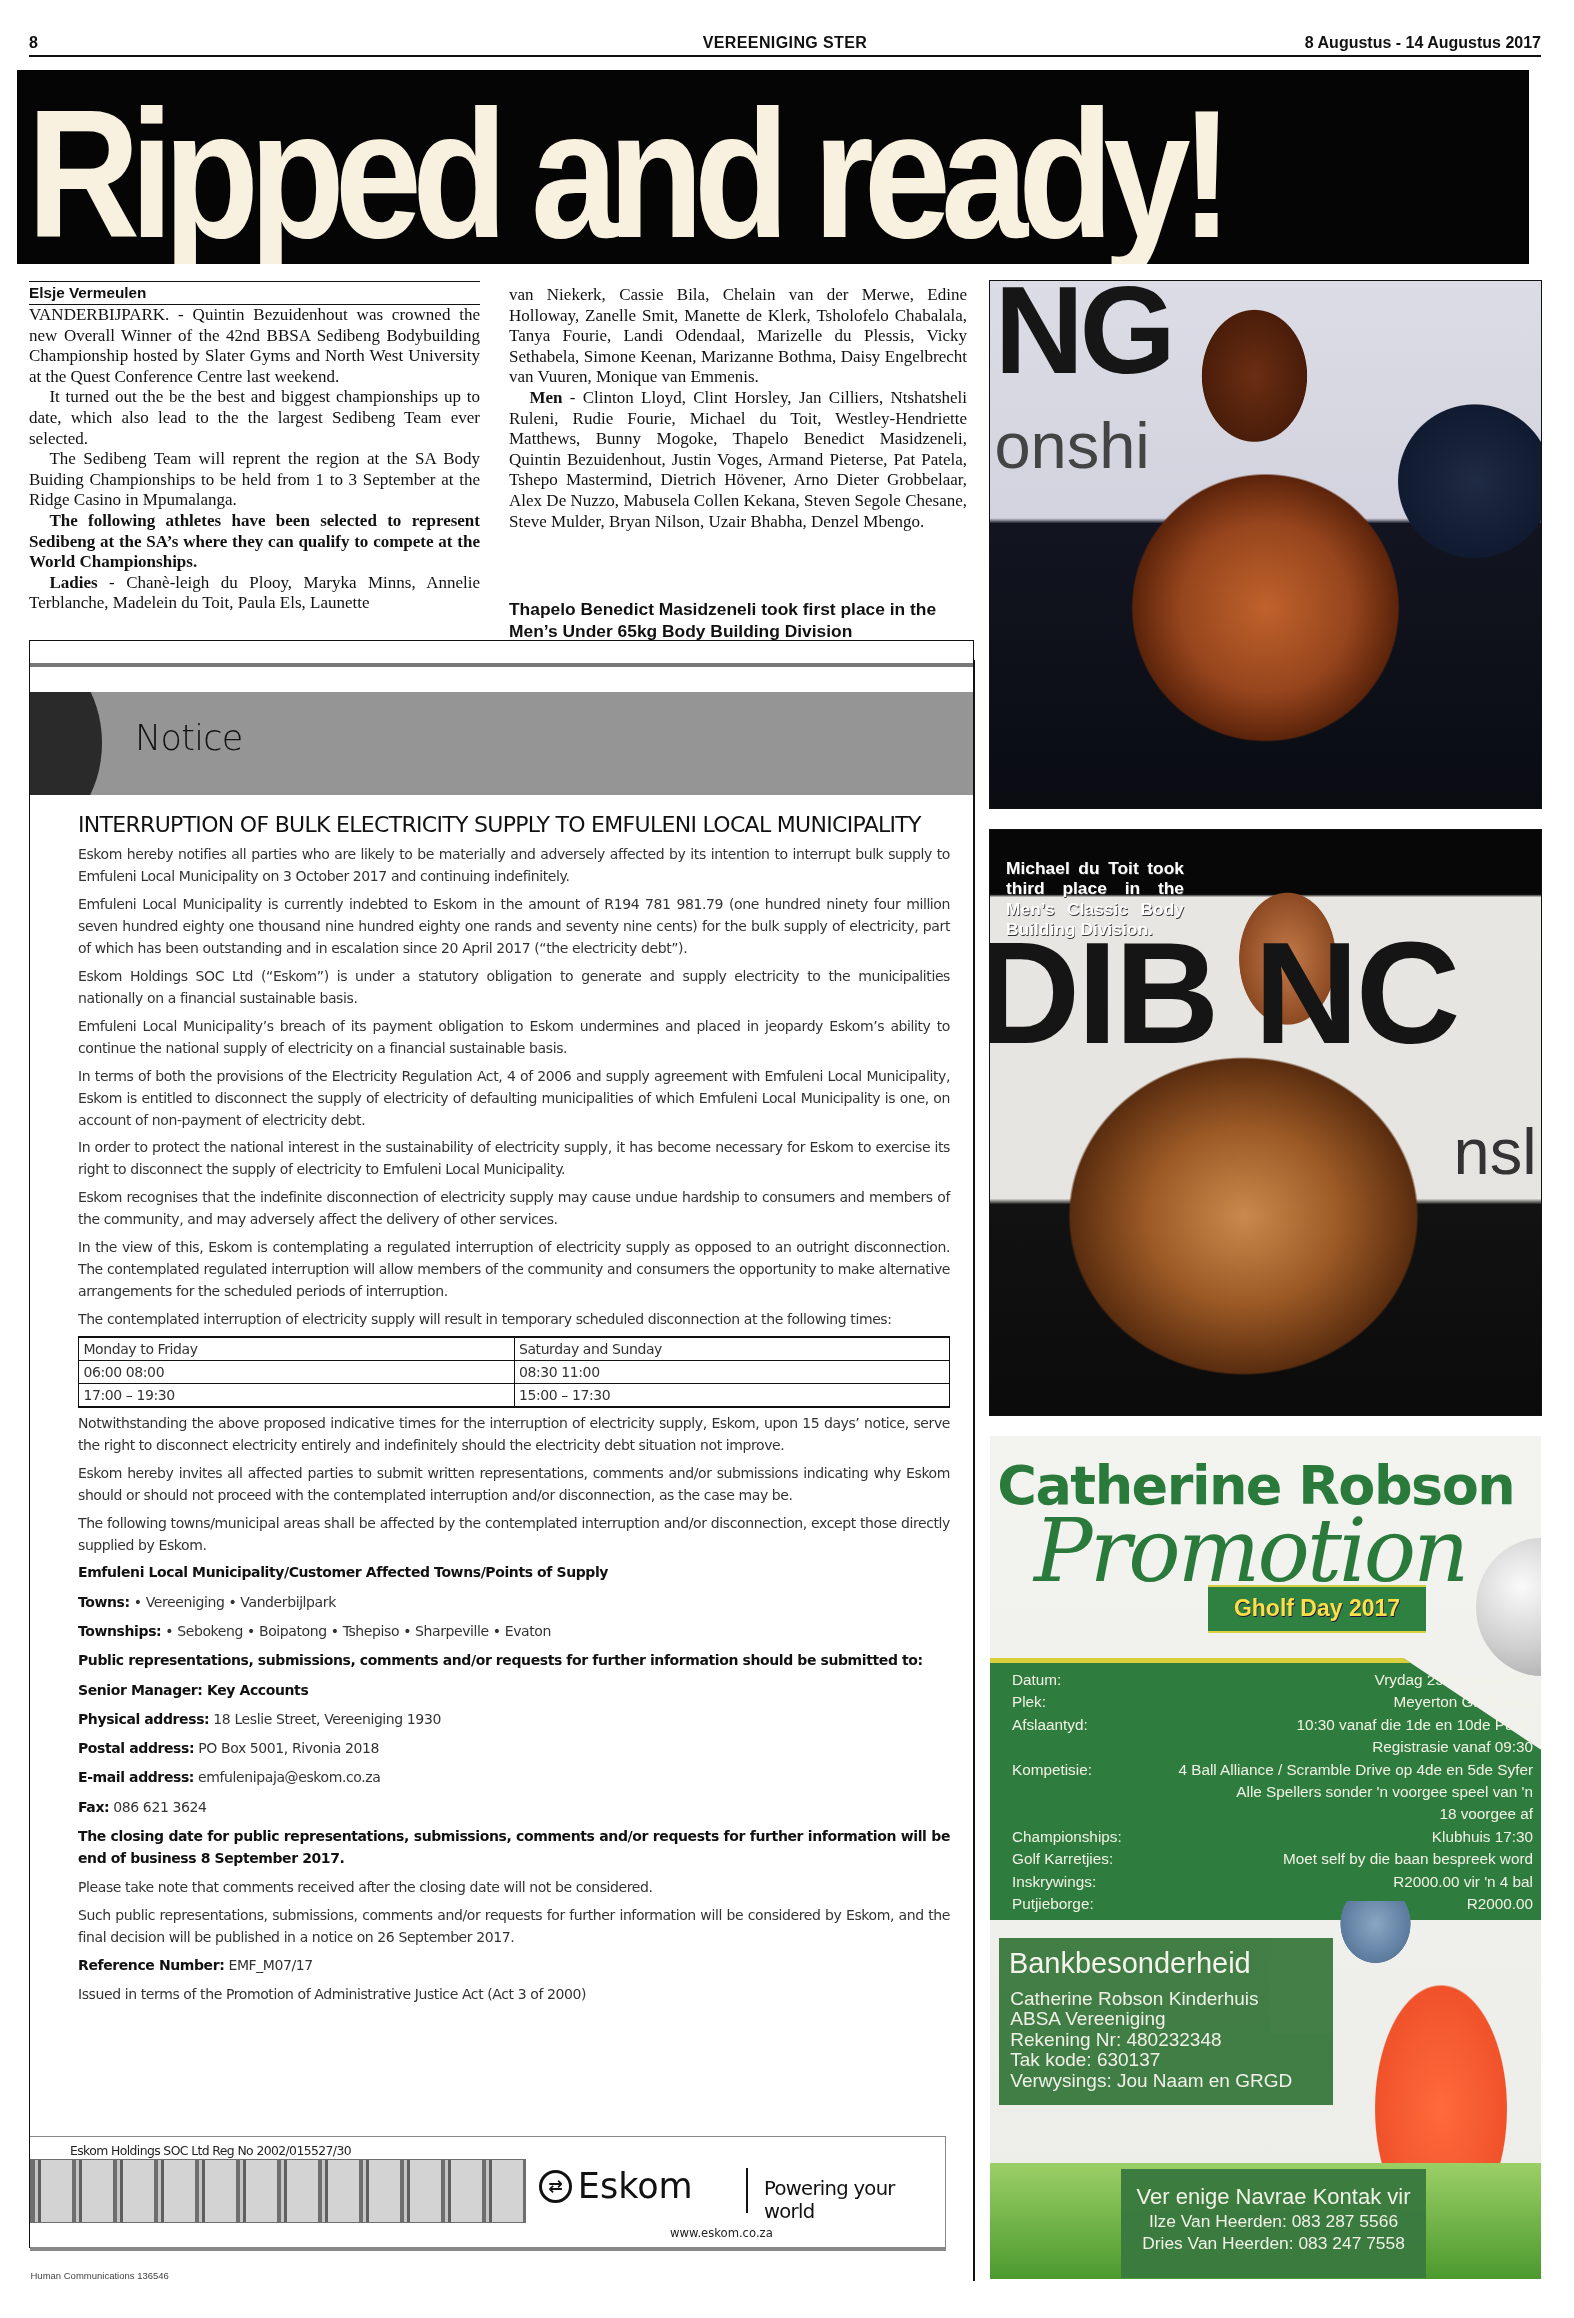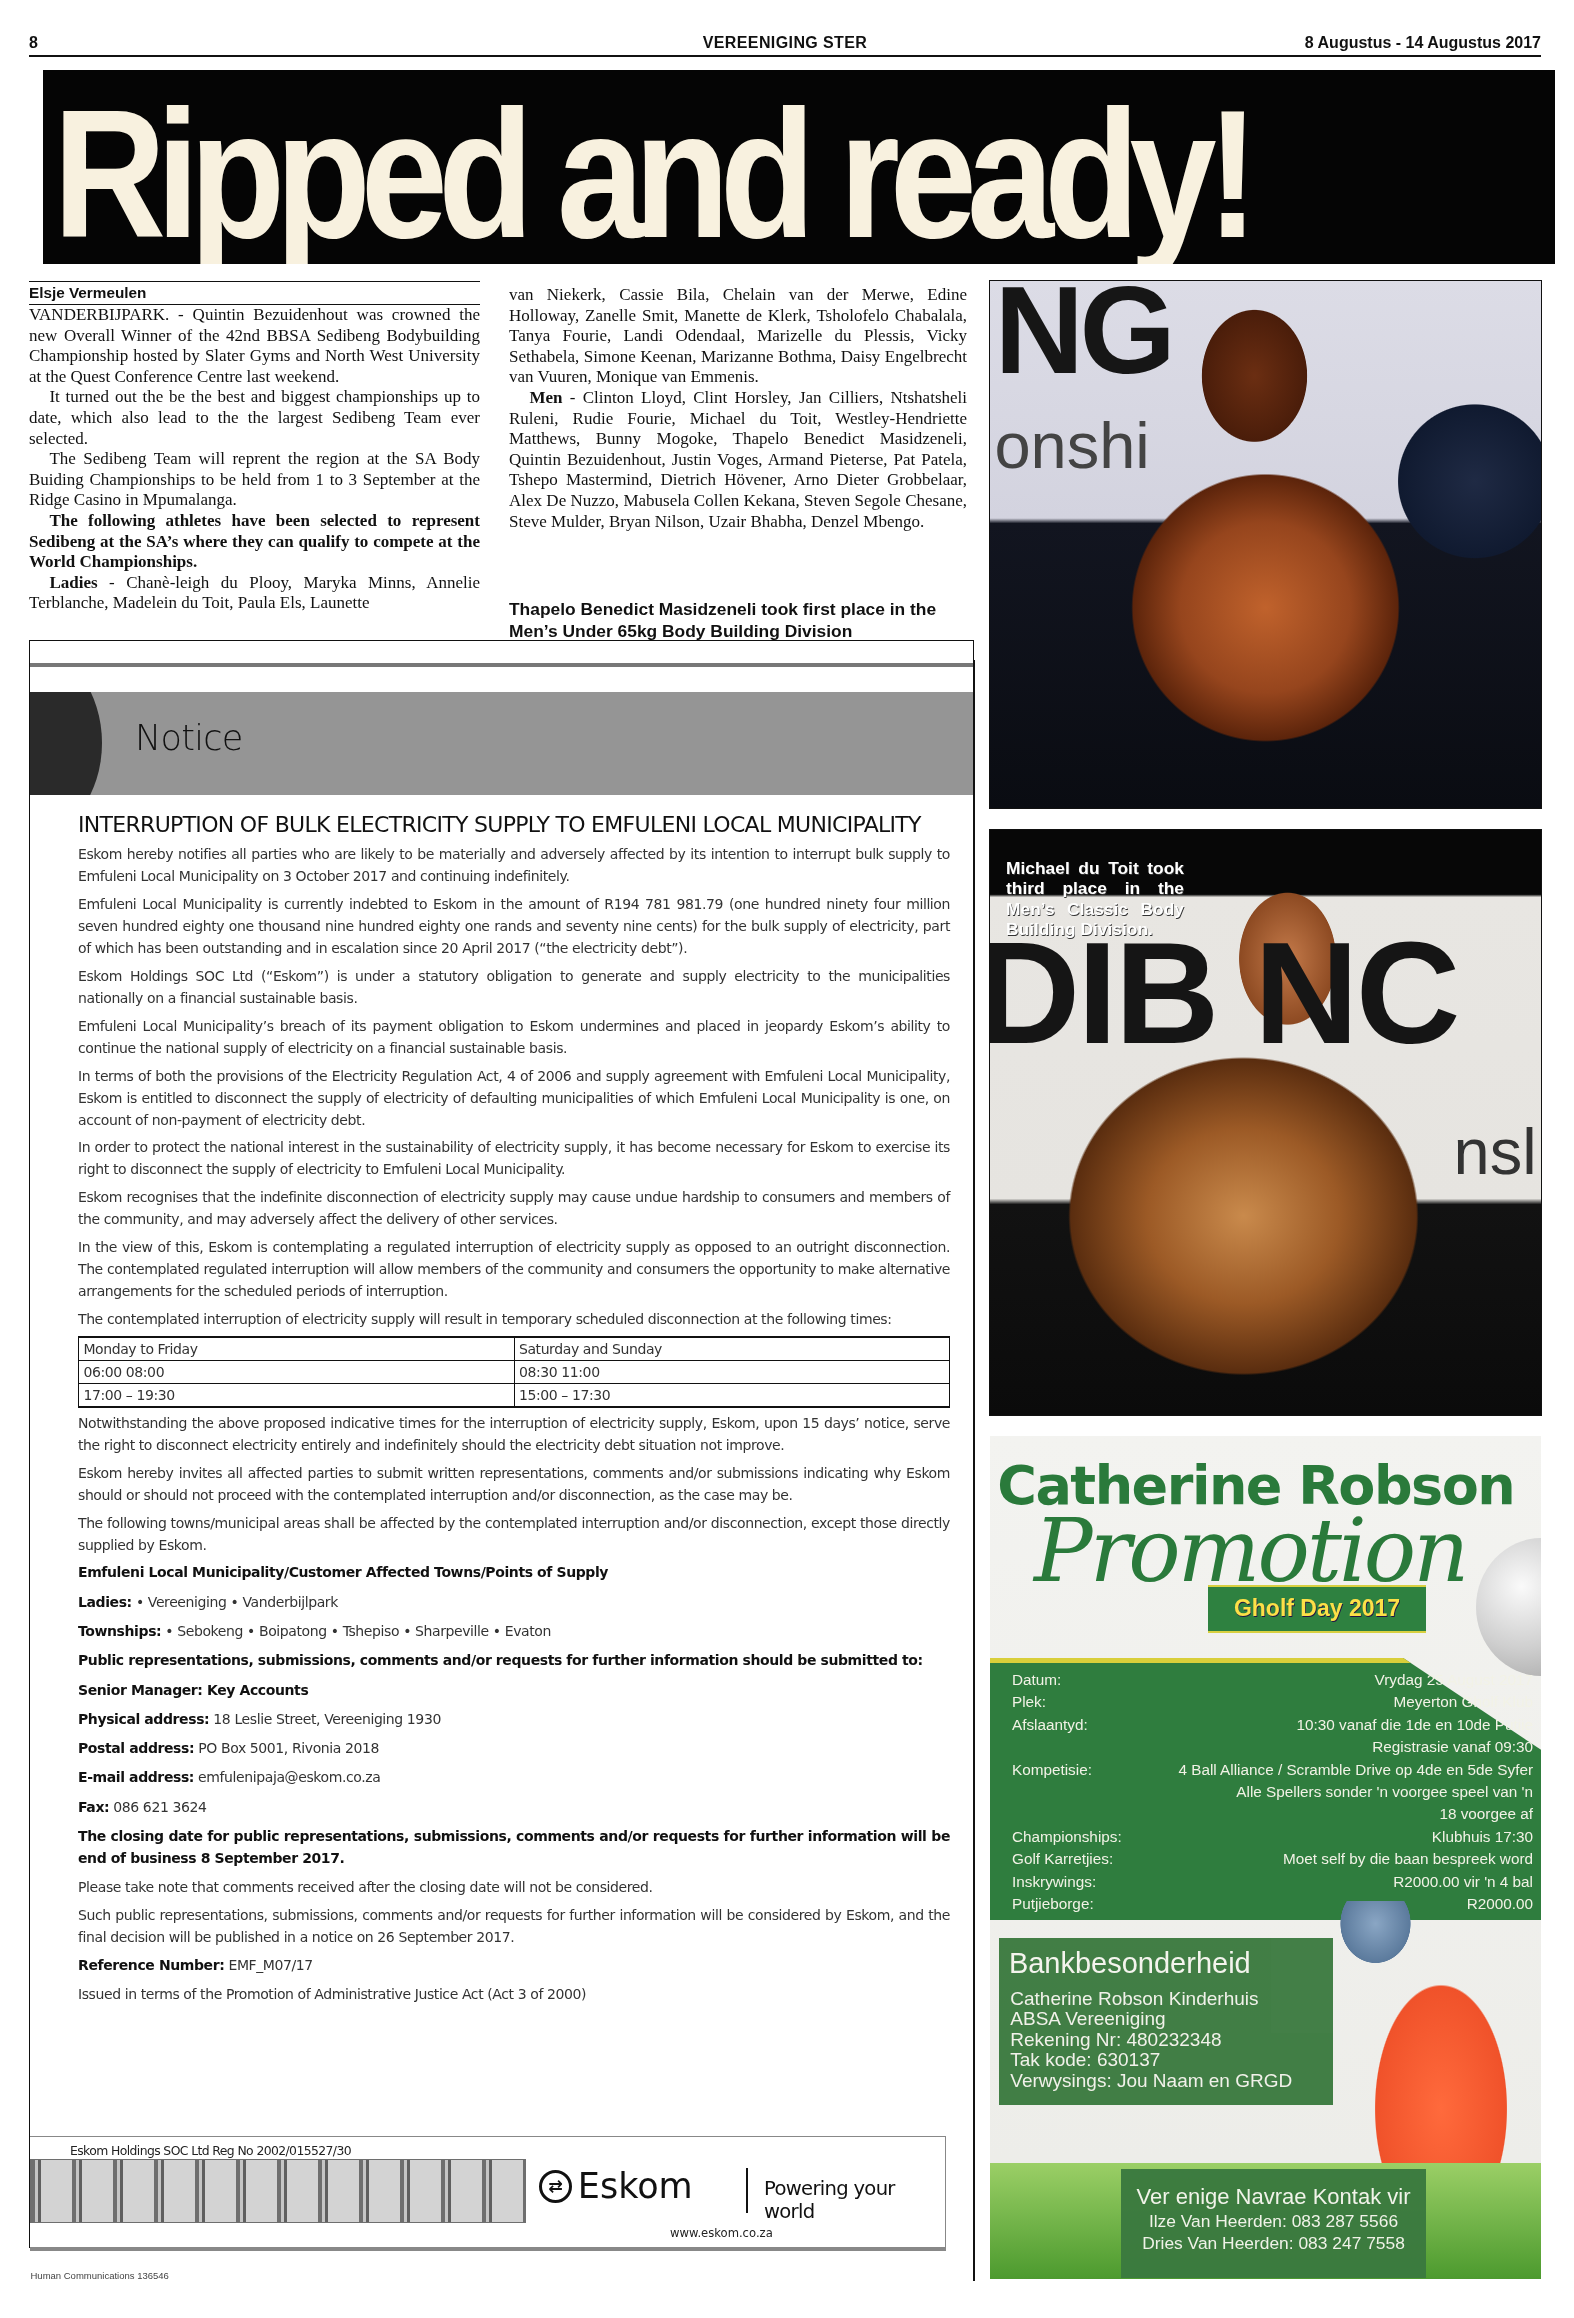--- a/index.html
+++ b/index.html
@@ -8,21 +8,21 @@
 
   .abs { position: absolute; }
 
   
   .page-header { left: 29px; top: 28px; width: 1512px; height: 29px; border-bottom: 2.2px solid #111; font-family: "Liberation Sans", sans-serif; font-weight: bold; font-size: 16px; }
   .page-header .pnum { position: absolute; left: 0; top: 5.8px; }
   .page-header .pname { position: absolute; left: 0; right: 0; top: 5.8px; text-align: center; letter-spacing: 0.4px; }
   .page-header .pdate { position: absolute; right: 0; top: 5.8px; }
 
   
-  .headline { left: 43px; top: 70px; width: 1512px; height: 194px; background: #050505; overflow: hidden; padding-left: 16px; }
+  .headline { left: 17px; top: 70px; width: 1512px; height: 194px; background: #050505; overflow: hidden; padding-left: 16px; }
   .headline h1 { font-family: "Liberation Sans", sans-serif; font-weight: bold; color: #f8f1df; font-size: 182px; line-height: 182px; letter-spacing: -11.6px; white-space: nowrap; transform: scaleX(0.86); transform-origin: left top; position: absolute; left: 10.2px; top: 13px; }
 
   
   .byline { left: 29px; top: 281px; width: 451px; border-top: 1.5px solid #111; border-bottom: 1.5px solid #111; padding: 1.5px 0 2.2px; font-family: "Liberation Sans", sans-serif; font-weight: bold; font-size: 15.3px; }
   .article-col { font-size: 17px; line-height: 20.6px; text-align: justify; }
   .article-col p { text-indent: 0; }
   .article-col p.indent { text-indent: 20.4px; }
   .col1 { left: 29px; top: 305px; width: 451px; }
   .col2 { left: 509px; top: 285px; width: 458px; }
   .article-col b { font-weight: bold; }
@@ -173,21 +173,21 @@
       <tr>
         <td>17:00 – 19:30</td>
         <td>15:00 – 17:30</td>
       </tr>
     </tbody>
       </table>
     <p>Notwithstanding the above proposed indicative times for the interruption of electricity supply, Eskom, upon 15 days’ notice, serve the right to disconnect electricity entirely and indefinitely should the electricity debt situation not improve.</p>
     <p>Eskom hereby invites all affected parties to submit written representations, comments and/or submissions indicating why Eskom should or should not proceed with the contemplated interruption and/or disconnection, as the case may be.</p>
     <p>The following towns/municipal areas shall be affected by the contemplated interruption and/or disconnection, except those directly supplied by Eskom.</p>
     <p class="b">Emfuleni Local Municipality/Customer Affected Towns/Points of Supply</p>
-    <p class="kv"><span class="k">Ladies:</span> <span>• Vereeniging • Vanderbijlpark</span></p>
+    <p class="kv"><span class="k">Towns:</span> <span>• Vereeniging • Vanderbijlpark</span></p>
     <p class="kv"><span class="k">Townships:</span> <span>• Sebokeng • Boipatong • Tshepiso • Sharpeville • Evaton</span></p>
     <p class="b">Public representations, submissions, comments and/or requests for further information should be submitted to:</p>
     <p class="b">Senior Manager: Key Accounts</p>
     <p class="kv"><span class="k">Physical address:</span> <span>18 Leslie Street, Vereeniging 1930</span></p>
     <p class="kv"><span class="k">Postal address:</span> <span>PO Box 5001, Rivonia 2018</span></p>
     <p class="kv"><span class="k">E-mail address:</span> <span>emfulenipaja@eskom.co.za</span></p>
     <p class="kv"><span class="k">Fax:</span> <span>086 621 3624</span></p>
     <p class="b">The closing date for public representations, submissions, comments and/or requests for further information will be end of business 8 September 2017.</p>
     <p>Please take note that comments received after the closing date will not be considered.</p>
     <p>Such public representations, submissions, comments and/or requests for further information will be considered by Eskom, and the final decision will be published in a notice on 26 September 2017.</p>

